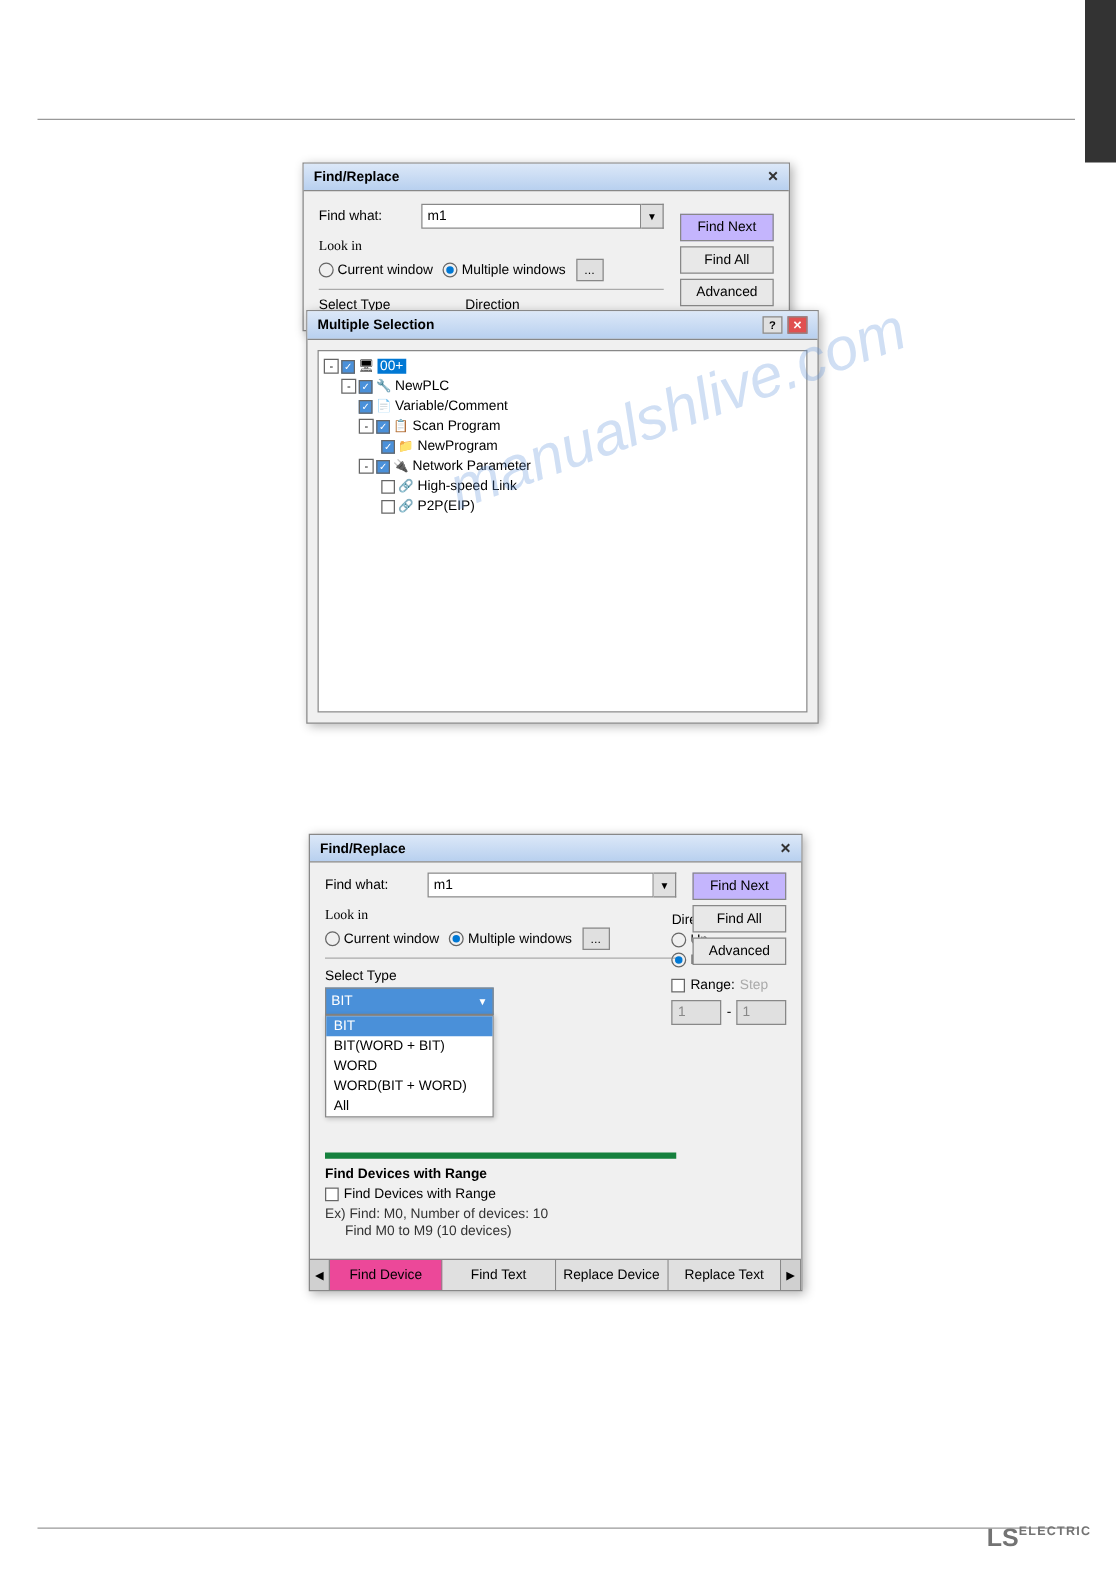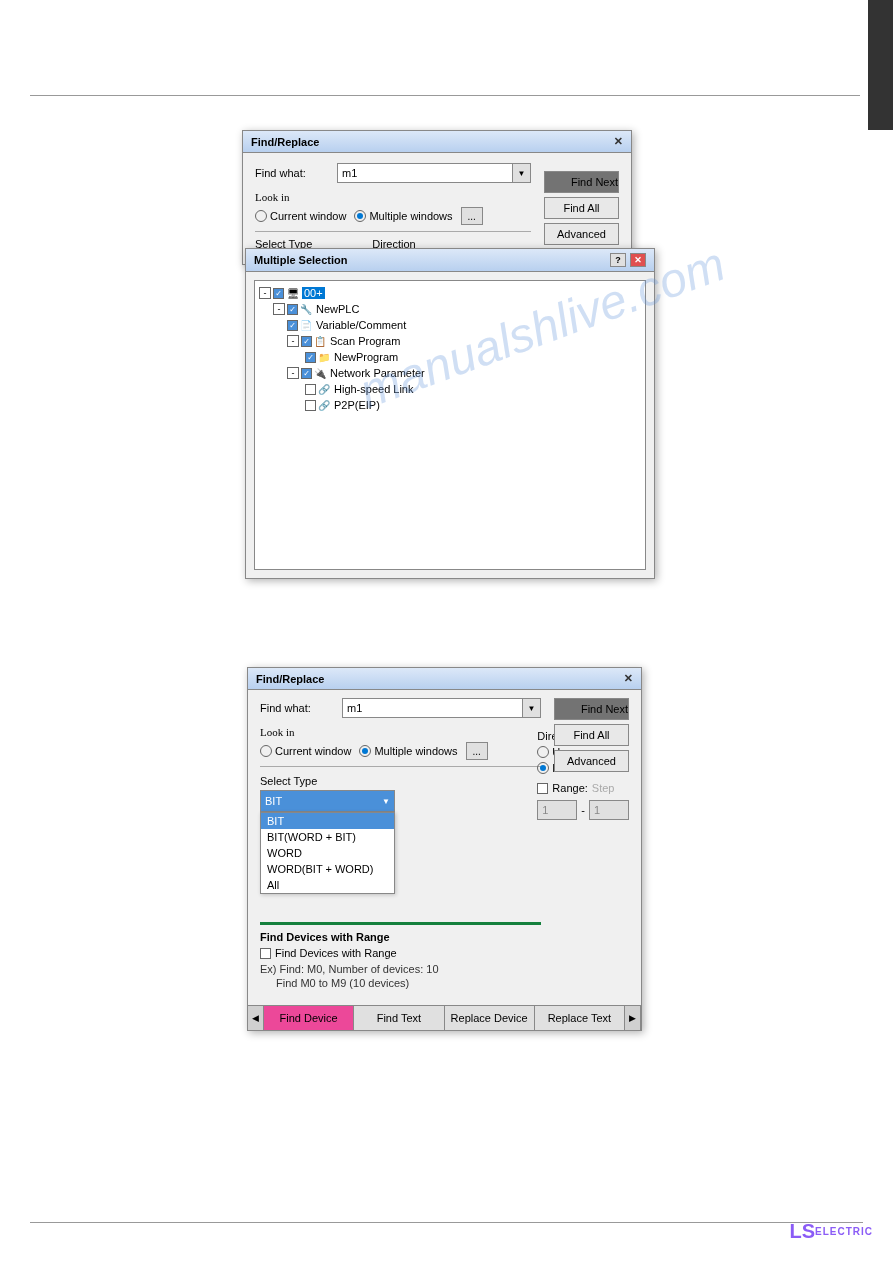--- a/index.html
+++ b/index.html
@@ -11,25 +11,25 @@
       font-size: 11px;
       position: relative;
       overflow: hidden;
     }
 
     
     .watermark {
       position: absolute;
       bottom: 20px;
       right: 20px;
-      color: #8b5cf6;
+      color: #737373;
       font-size: 16px;
       font-weight: bold;
       display: flex;
-      align-items: center;
+      align-items: flex-start;
     }
     .watermark .ls {
       font-size: 20px;
     }
     .watermark .electric {
       font-size: 10px;
       letter-spacing: 1px;
     }
 
     
@@ -195,22 +195,21 @@
       height: 22px;
       background: #e8e8e8;
       border: 1px solid #888;
       font-size: 11px;
       cursor: pointer;
       text-align: center;
       line-height: 20px;
       white-space: nowrap;
     }
     .dialog-btn.primary {
-      background: #737373;
-      text-align: right;
+      background: #c4b5fd;
     }
 
     
     .dialog-multiselect {
       position: absolute;
       top: 248px;
       left: 245px;
       width: 410px;
       background: #f0f0f0;
       border: 1px solid #888;
@@ -426,21 +425,21 @@
       font-size: 11px;
       padding: 1px 4px;
       background: #d0d0d0;
       color: #888;
     }
     .range-separator {
       font-size: 11px;
     }
     .find-devices-section {
       margin-top: 8px;
-      border-top: 3px solid #15803d;
+      border-top: 5px solid #15803d;
       padding-top: 6px;
     }
     .find-devices-title {
       font-size: 11px;
       font-weight: bold;
       margin-bottom: 4px;
     }
     .find-devices-row {
       display: flex;
       align-items: center;

